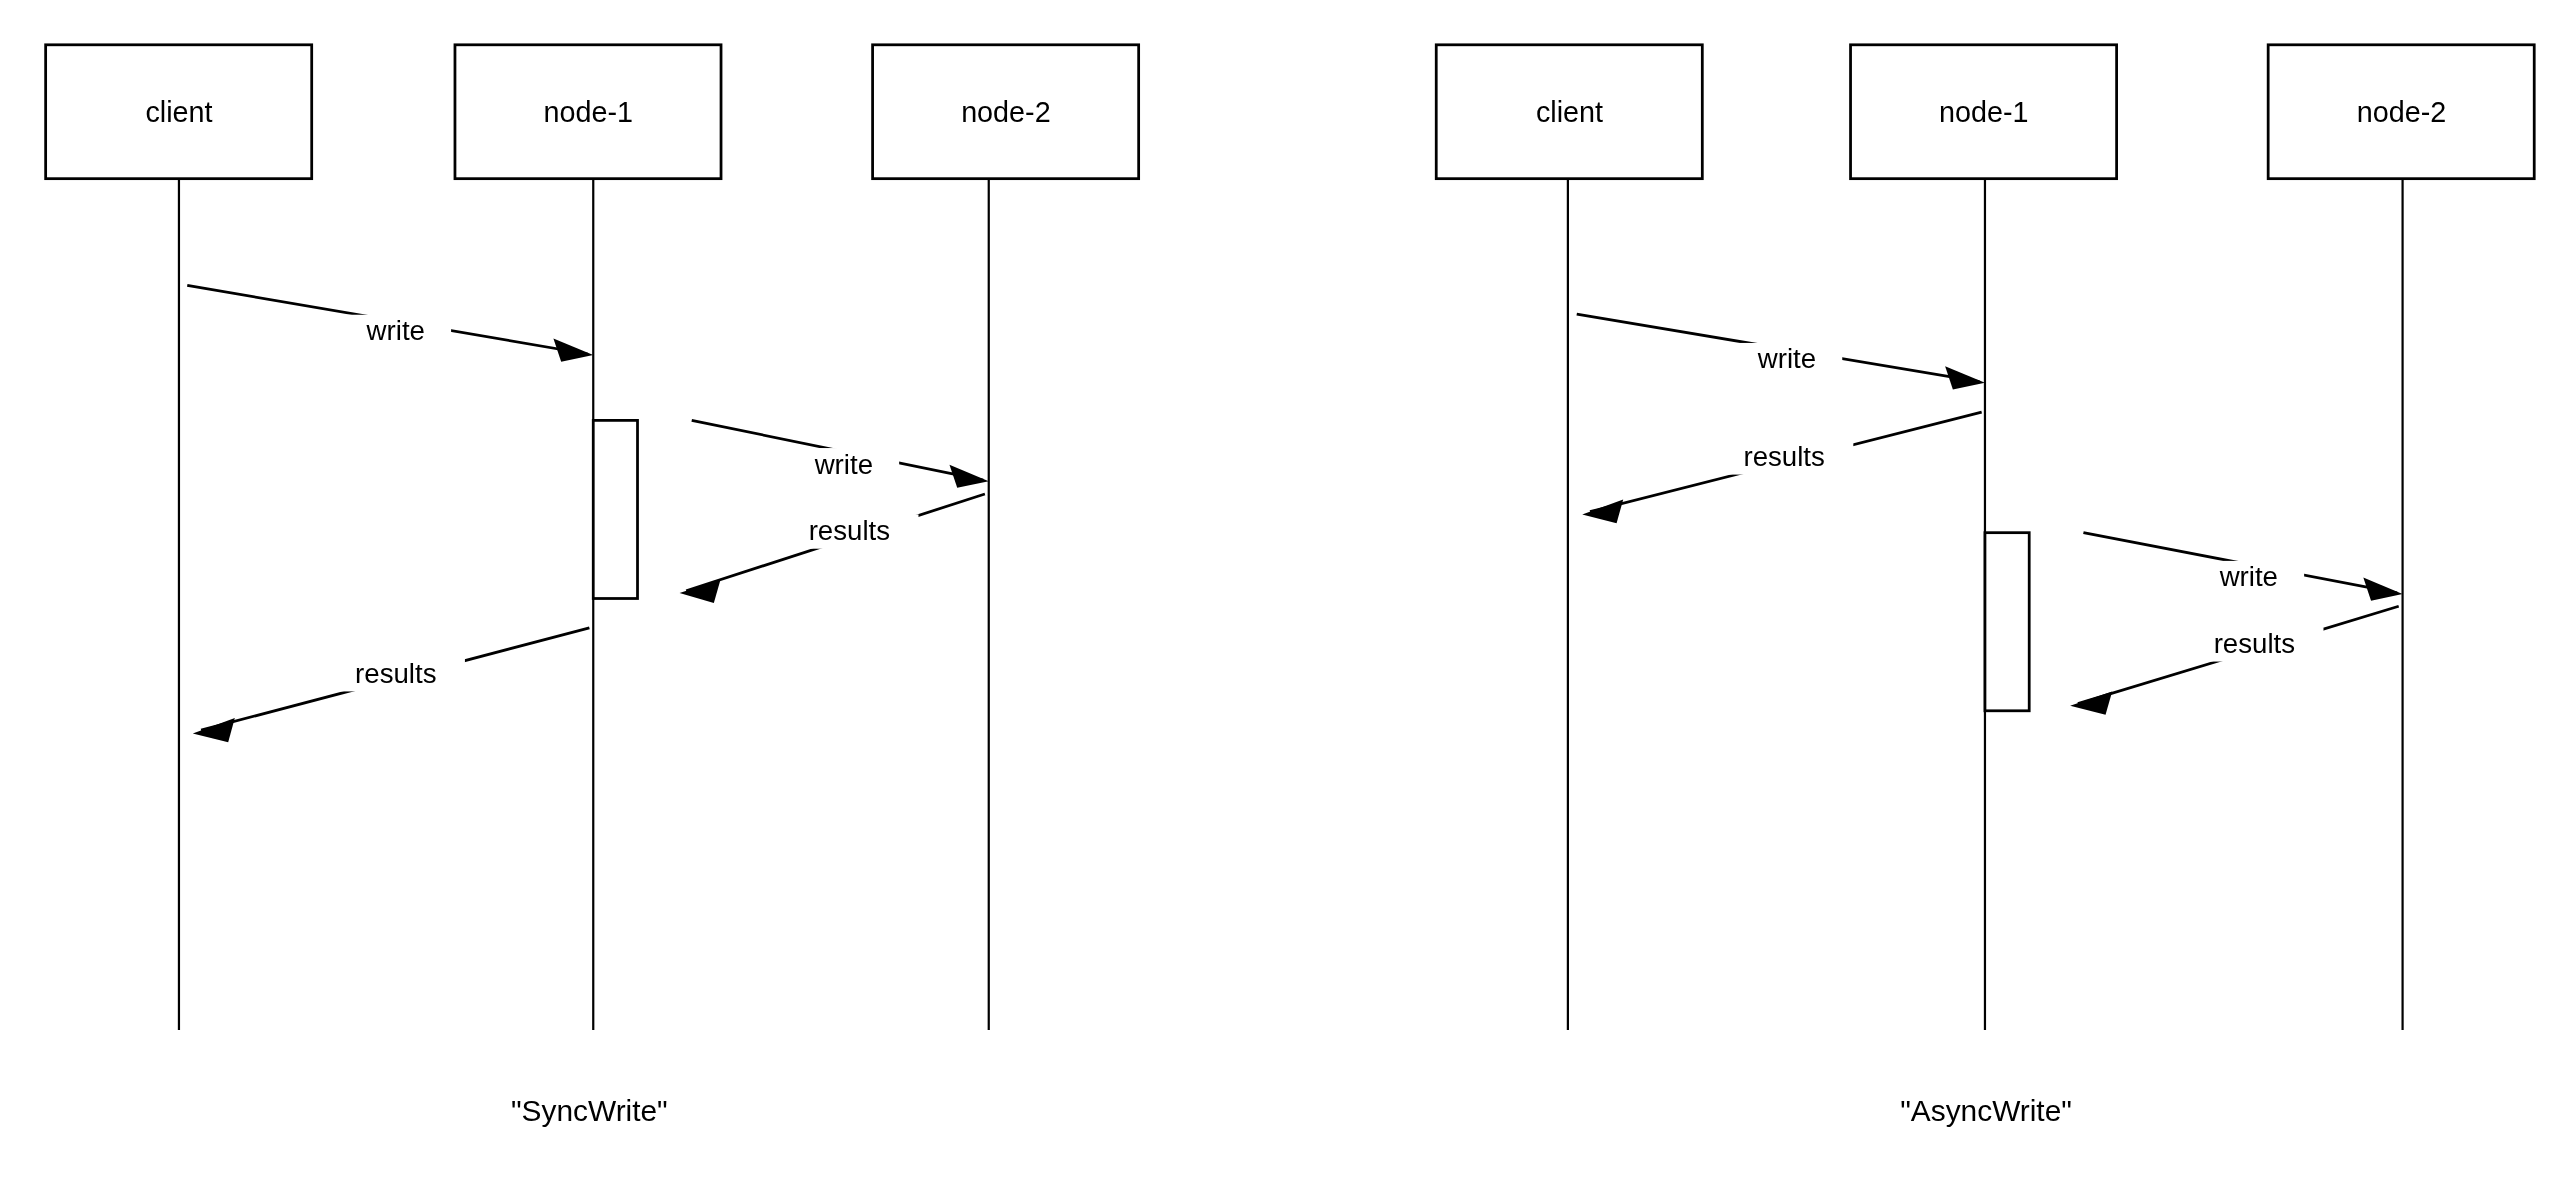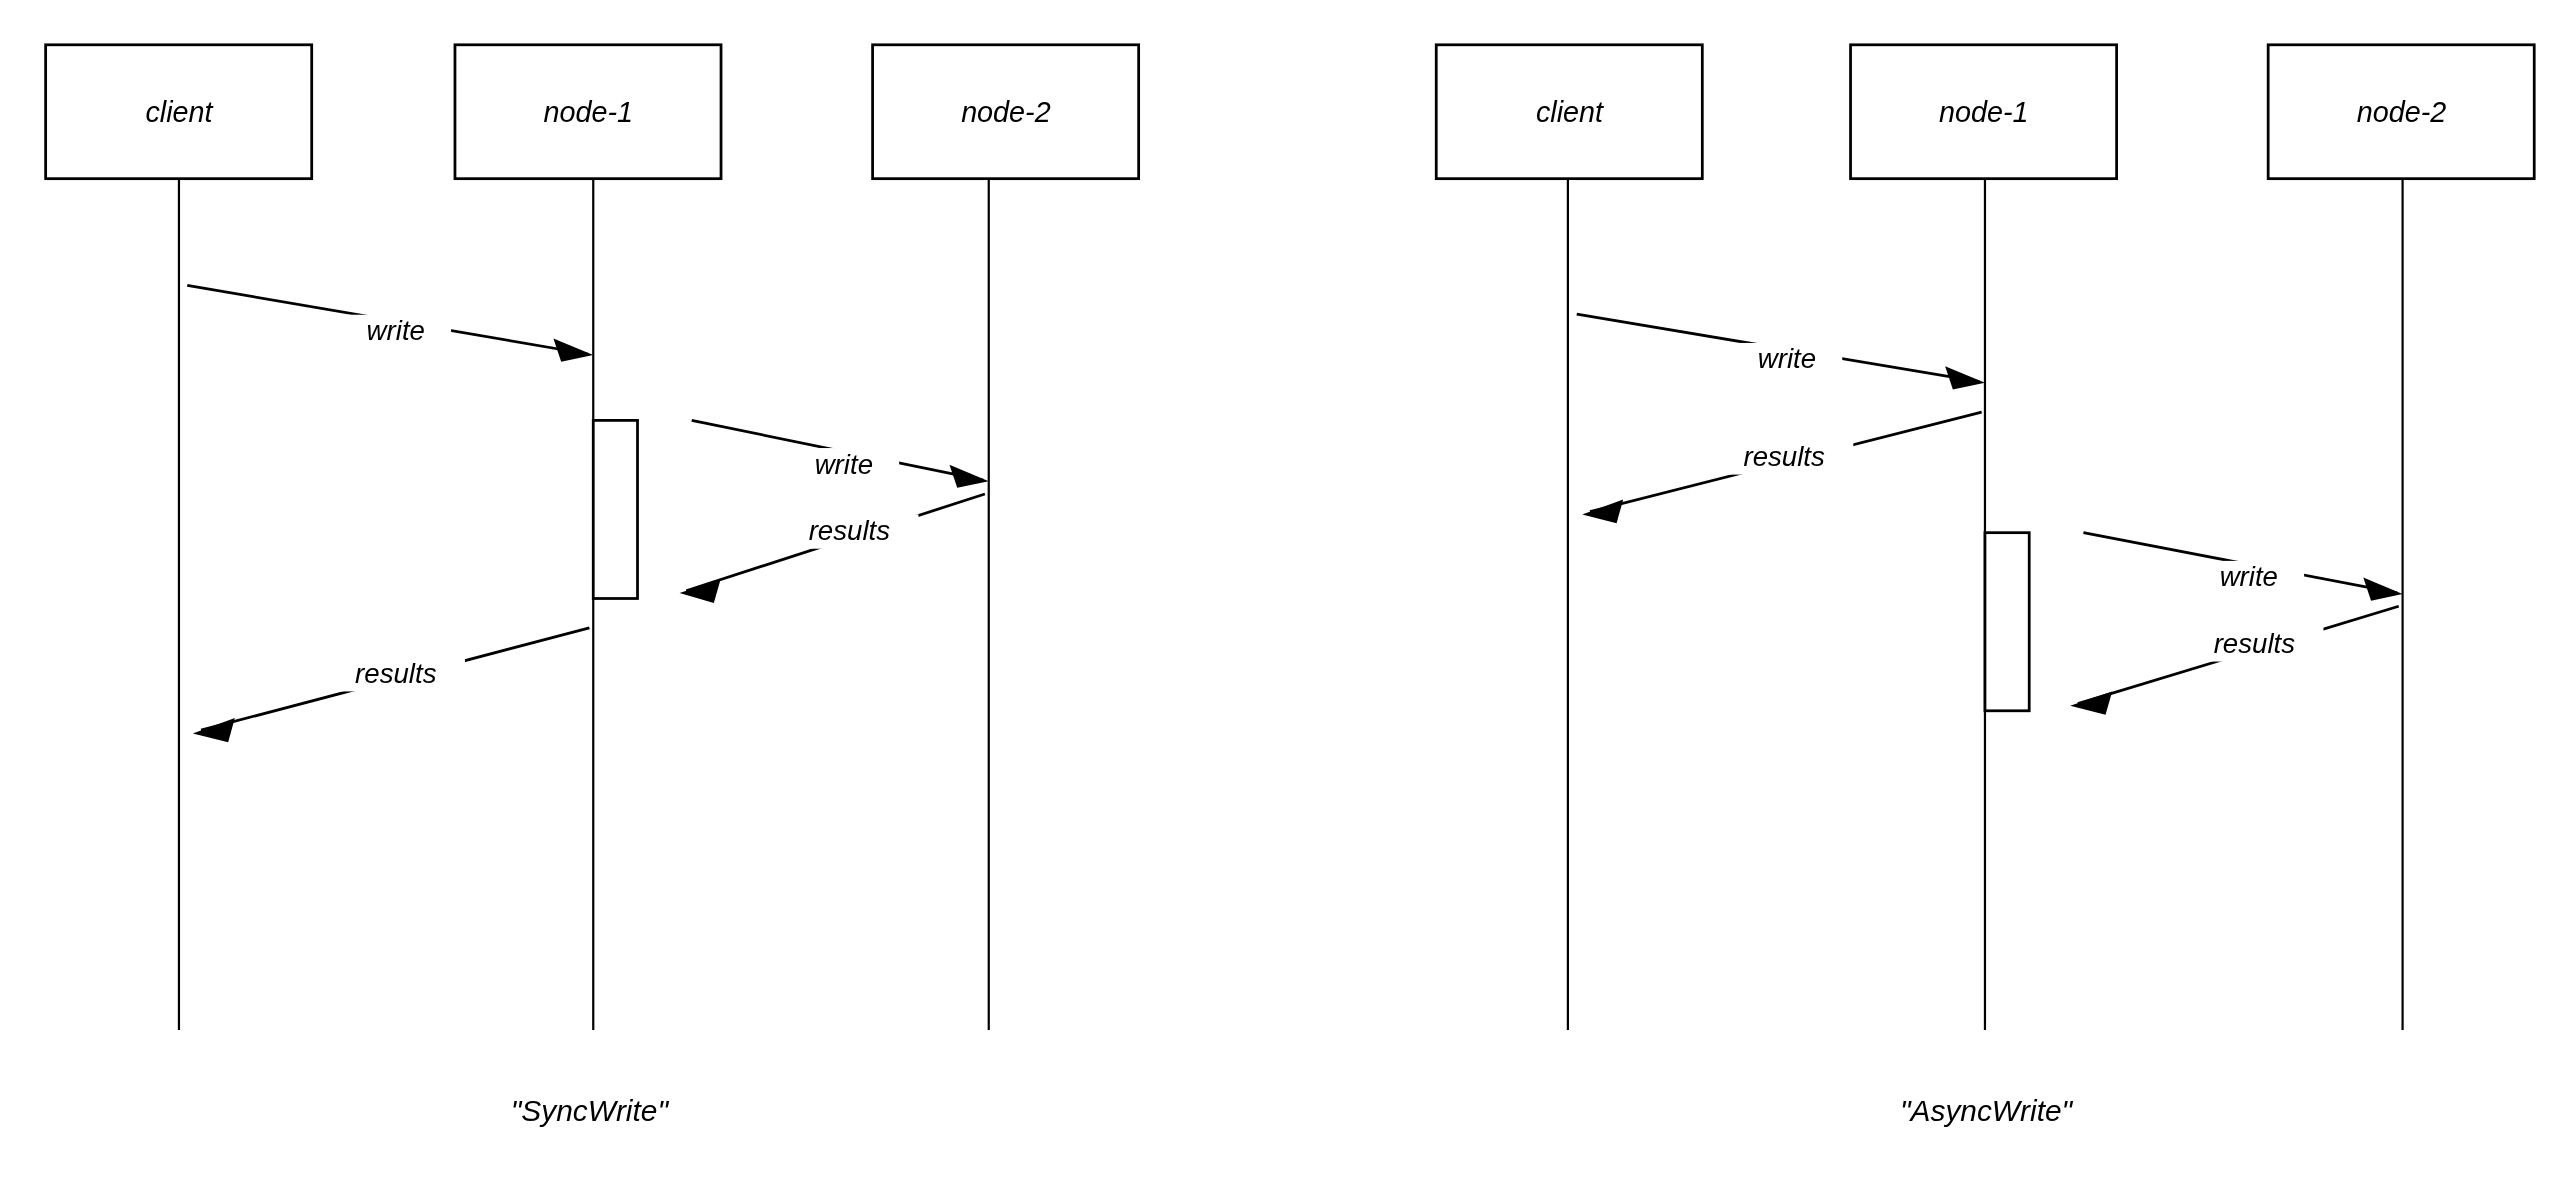--- a/index.html
+++ b/index.html
@@ -12,21 +12,20 @@
     height: 1197px;
     font-family: "Liberation Sans", sans-serif;
     color: #000000;
     overflow: hidden;
   }
   #canvas {
     position: relative;
     width: 2576px;
     height: 1197px;
     background: #ffffff;
-    font-style: italic;
   }
   svg.diagram {
     position: absolute;
     top: 0;
     left: 0;
     width: 2576px;
     height: 1197px;
   }
   .participant-box {
     fill: #ffffff;

